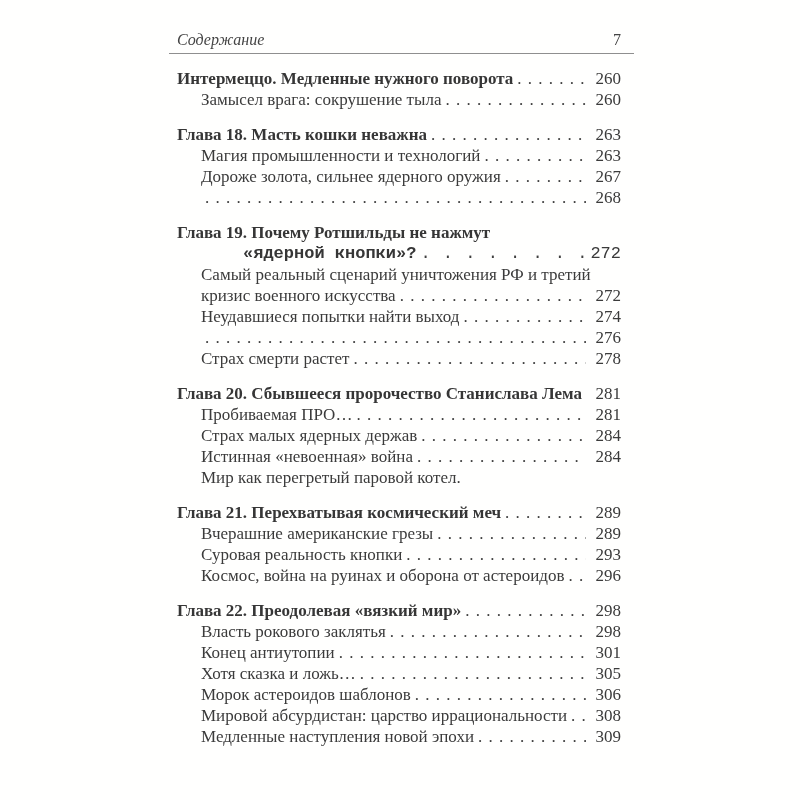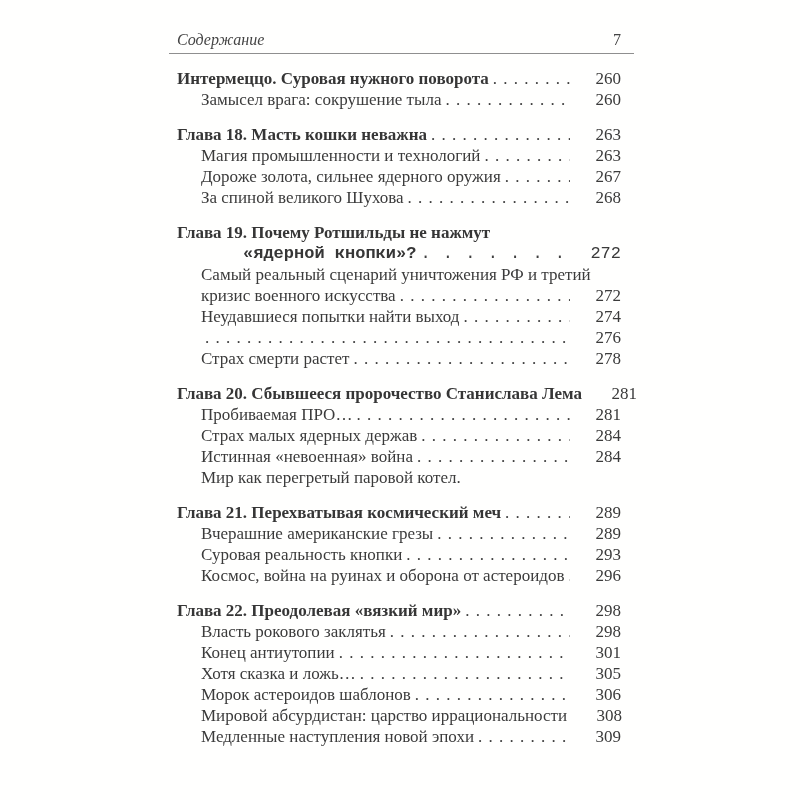--- a/index.html
+++ b/index.html
@@ -64,37 +64,36 @@
   .dots::after {
     content: ". . . . . . . . . . . . . . . . . . . . . . . . . . . . . . . . . . . . . . . . . . . . . . . . . . . . . . . . . . . . . . . . . . . . . . . .";
     letter-spacing: 1px;
   }
   .pg {
     flex: 0 0 auto;
     min-width: 32px;
     text-align: right;
     font-weight: normal;
     color: #3b3b3b;
-    margin-left: 16px;
   }
   .entry.chapter .pg { font-weight: normal; }
 </style>
 </head>
 <body>
 
 <div class="page">
   <header class="running-head">
     <span class="rh-title">Содержание</span>
     <span class="rh-page">7</span>
   </header>
   <main class="toc">
       <section class="toc-section">
         <div class="entry chapter">
           <div class="line">
-    <span class="txt">Интермеццо. Суровая нужного поворота</span>
+    <span class="txt">Интермеццо. Медленные нужного поворота</span>
     <span class="dots"></span>
     <span class="pg">260</span>
   </div>
         </div>
         <div class="entry sub">
           <div class="line">
     <span class="txt">Замысел врага: сокрушение тыла</span>
     <span class="dots"></span>
     <span class="pg">260</span>
   </div>
@@ -117,21 +116,20 @@
         </div>
         <div class="entry sub">
           <div class="line">
     <span class="txt">Дороже золота, сильнее ядерного оружия</span>
     <span class="dots"></span>
     <span class="pg">267</span>
   </div>
         </div>
         <div class="entry sub">
           <div class="line">
-    <span class="txt">За спиной великого Шухова</span>
     <span class="dots"></span>
     <span class="pg">268</span>
   </div>
         </div>
       </section>
       <section class="toc-section">
         <div class="entry chapter">
           <div class="line">
     <span class="txt">Глава 19. Почему Ротшильды не нажмут</span>
 

